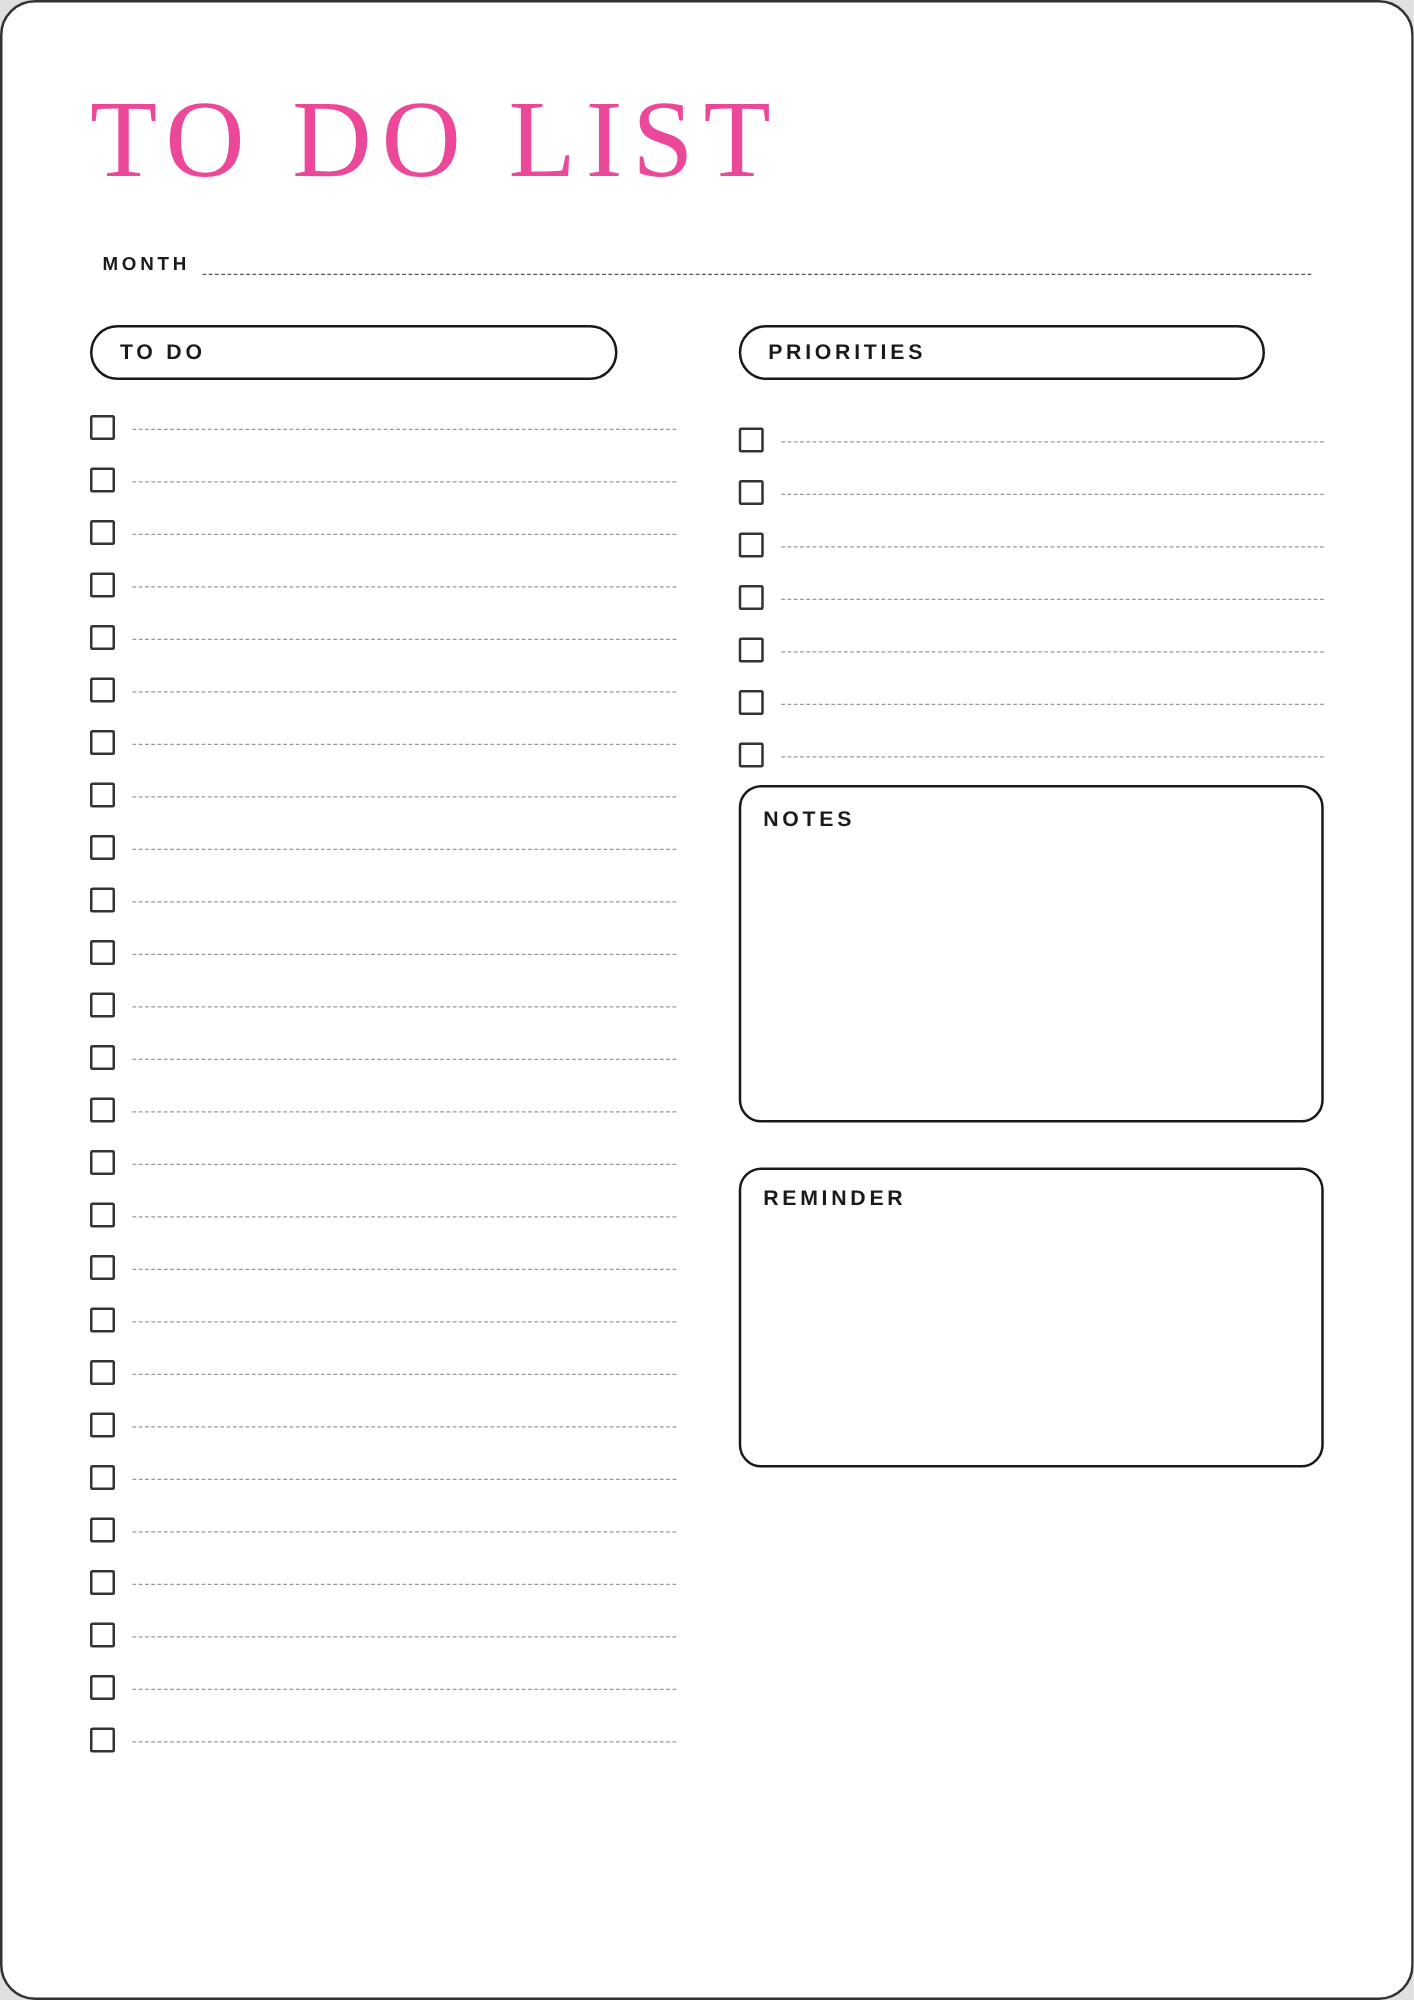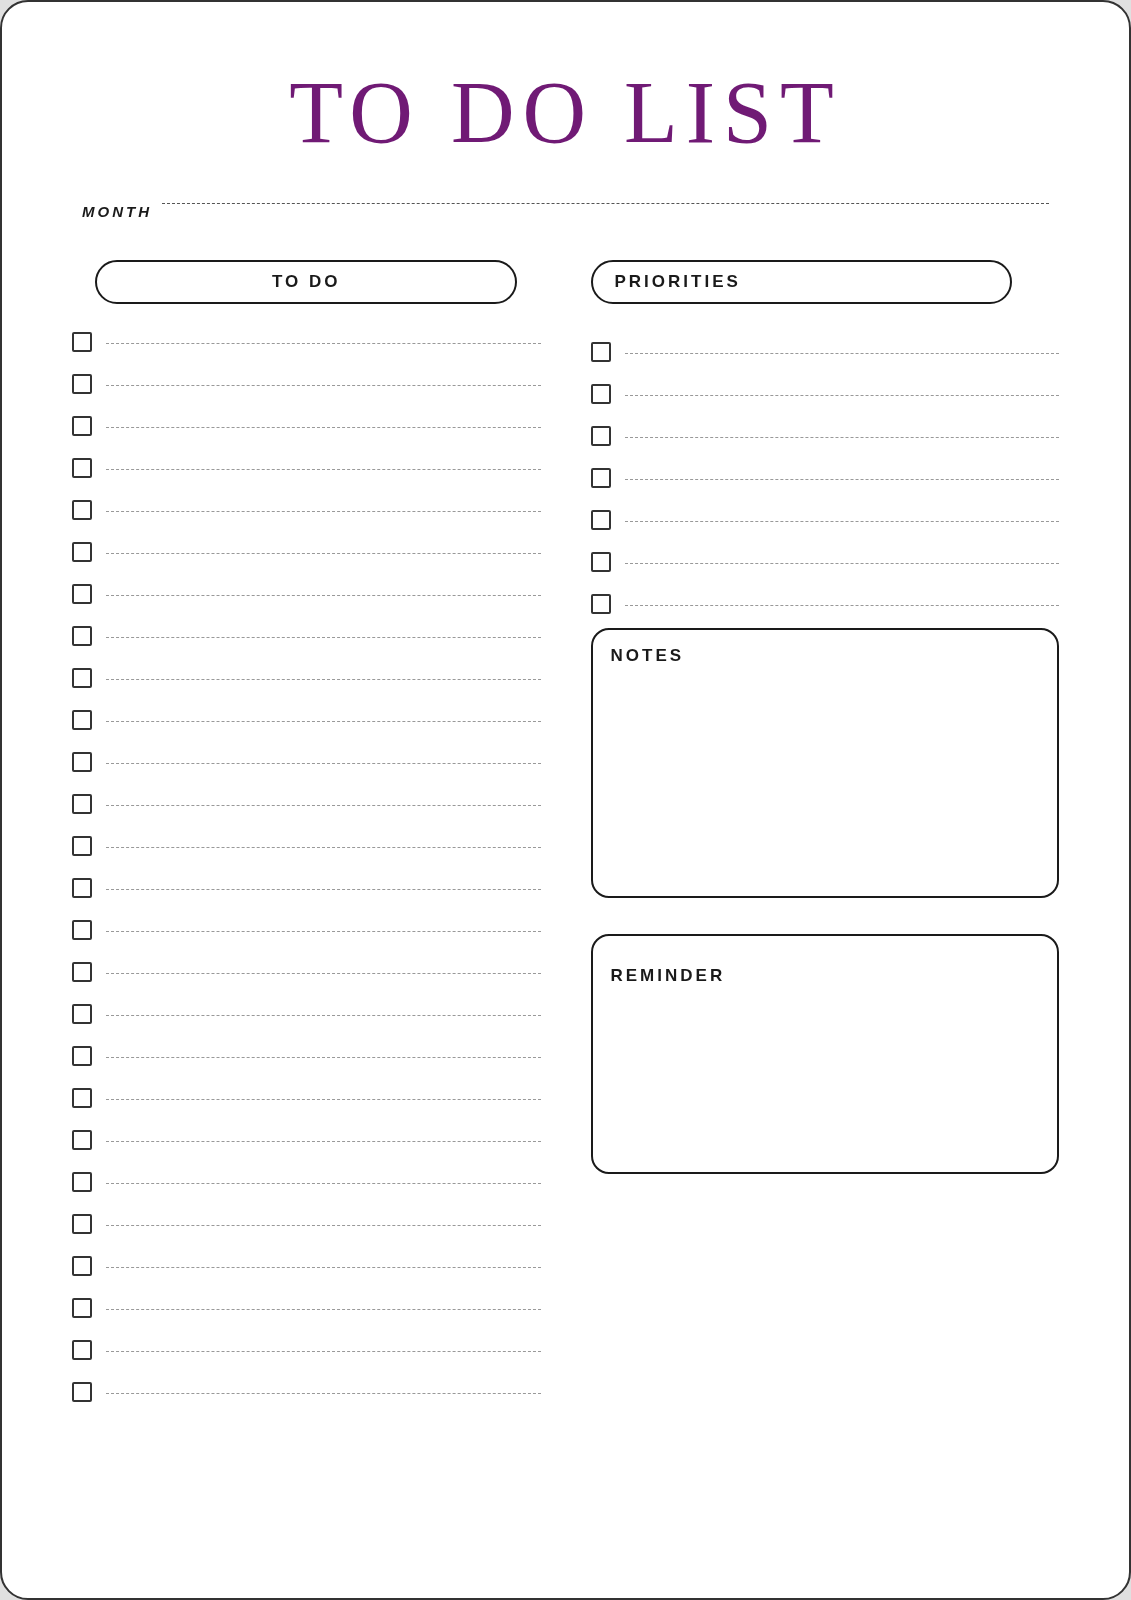--- a/index.html
+++ b/index.html
@@ -15,62 +15,60 @@
       width: 1131px;
       height: 1600px;
       background: #ffffff;
       border: 2px solid #333;
       border-radius: 28px;
       padding: 60px 70px;
       position: relative;
       overflow: hidden;
     }
     .page-title {
-      text-align: center;
+      text-align: left;
       font-size: 88px;
       font-weight: 400;
       letter-spacing: 8px;
-      color: #701a75;
+      color: #ec4899;
       font-family: 'Georgia', 'Times New Roman', serif;
       margin-bottom: 40px;
       font-style: normal;
     }
     .meta-row {
       display: flex;
       gap: 80px;
       margin-bottom: 40px;
       padding: 0 10px;
     }
     .meta-item {
       display: flex;
-      align-items: flex-start;
+      align-items: flex-end;
       gap: 10px;
       flex: 1;
-      font-style: italic;
     }
     .meta-label {
       font-size: 15px;
       font-weight: 700;
       letter-spacing: 3px;
       color: #1a1a1a;
       font-family: Arial, sans-serif;
     }
     .meta-line {
       flex: 1;
       border-bottom: 1.5px dashed #555;
       height: 1px;
     }
     .columns {
       display: flex;
       gap: 50px;
       margin-top: 20px;
     }
     .left-col {
       flex: 1;
-      text-align: center;
     }
     .right-col {
       flex: 1;
     }
     .section-header {
       border: 2px solid #1a1a1a;
       border-radius: 30px;
       padding: 10px 22px;
       display: inline-block;
       margin-bottom: 20px;
@@ -117,21 +115,21 @@
       font-size: 17px;
       font-weight: 700;
       letter-spacing: 3px;
       color: #1a1a1a;
       font-family: Arial, sans-serif;
       margin-bottom: 8px;
     }
     .reminder-box {
       border: 2px solid #1a1a1a;
       border-radius: 18px;
-      padding: 30px 18px;
+      padding: 13px 18px;
       min-height: 240px;
     }
     .priorities-list {
       margin-top: 10px;
     }
   </style>
 </head>
 <body>
 
 <div class="page">

